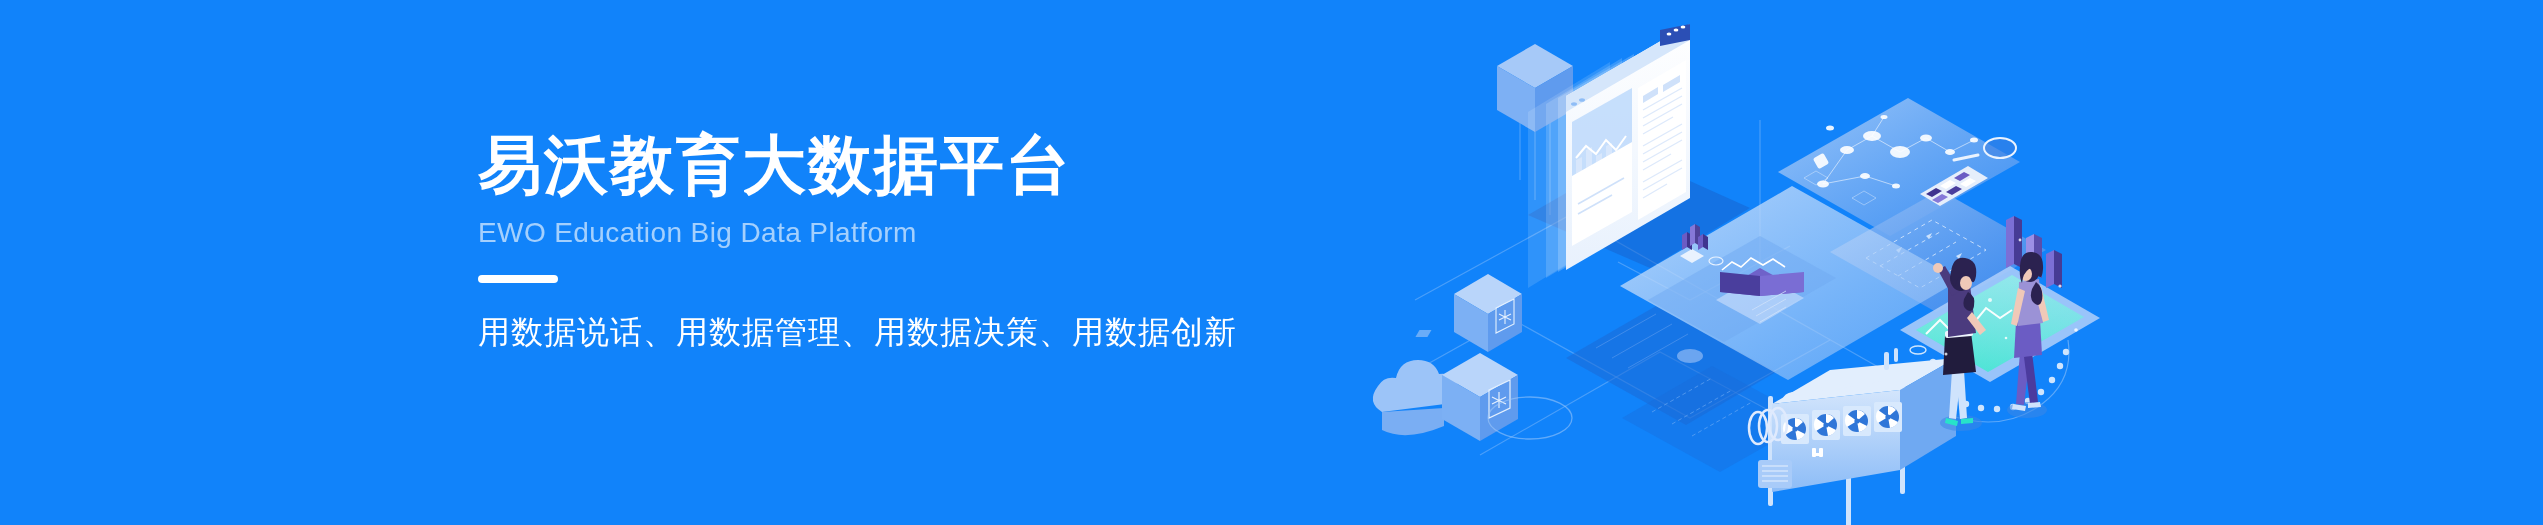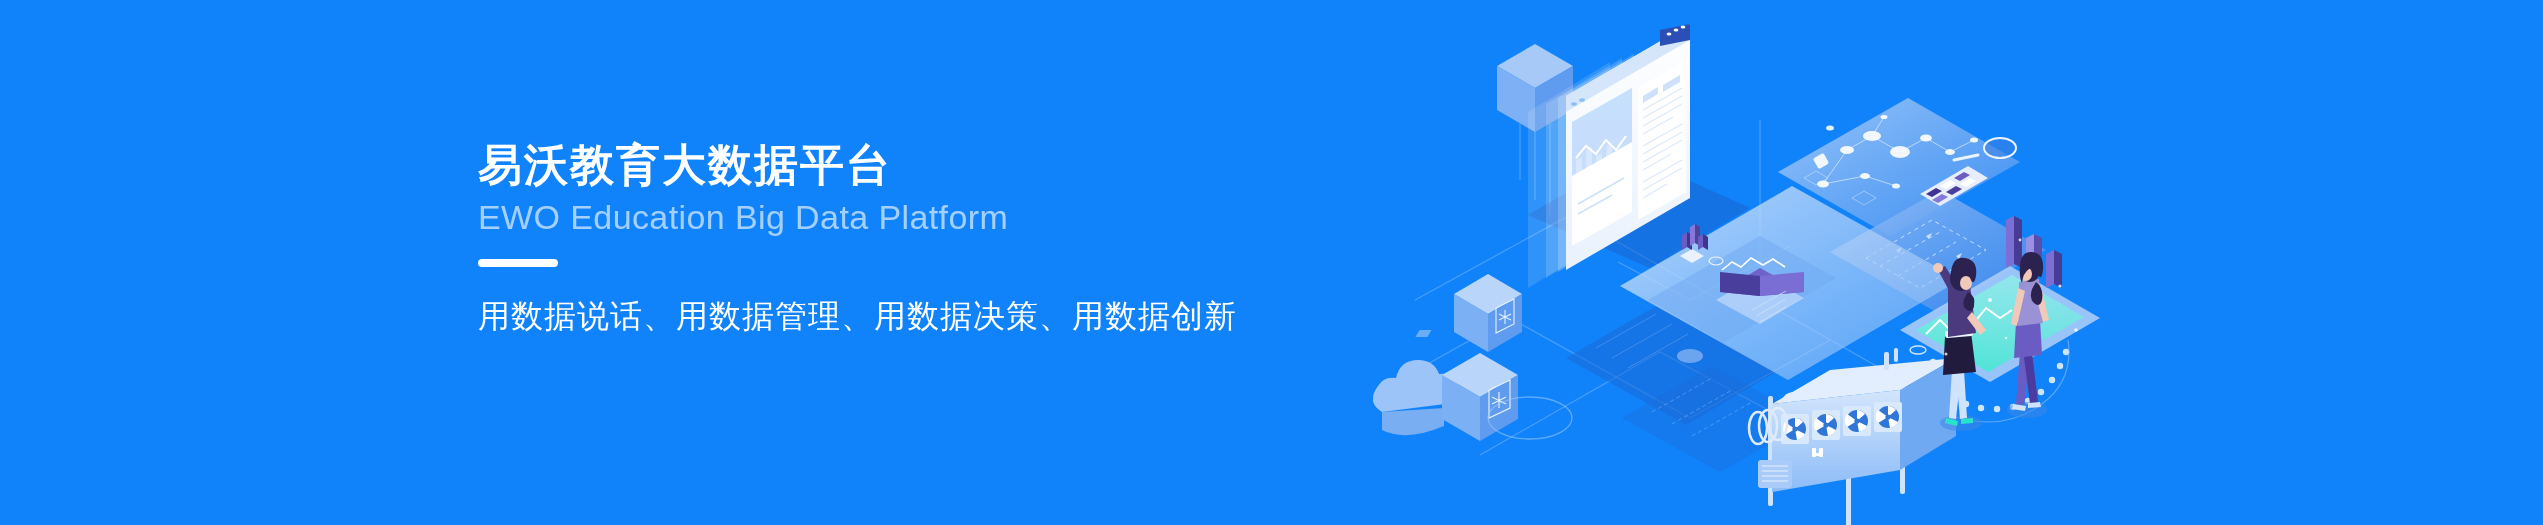--- a/index.html
+++ b/index.html
@@ -20,30 +20,30 @@
 
   
   .text-block {
     position:absolute;
     left:478px;
     top:128px;
     width:760px;
     z-index:10;
   }
   .title {
-    font-size:44px;
+    font-size:64px;
     line-height:74px;
     font-weight:700;
     color:#ffffff;
     letter-spacing:2px;
     white-space:nowrap;
   }
   .subtitle {
-    margin-top:0;
-    font-size:34px;
+    margin-top:16px;
+    font-size:28px;
     line-height:30px;
     color:rgba(255,255,255,0.62);
     letter-spacing:0.4px;
     white-space:nowrap;
     font-weight:400;
   }
   .divider {
     margin-top:27px;
     width:80px;
     height:8px;

